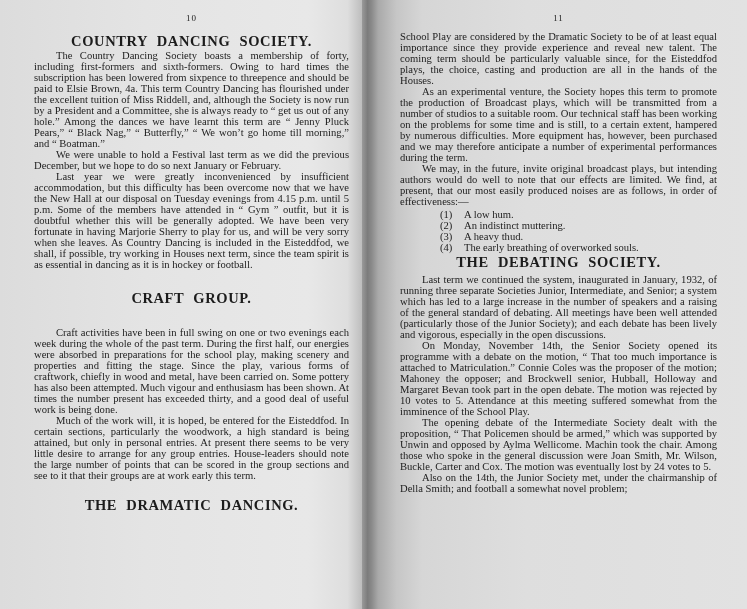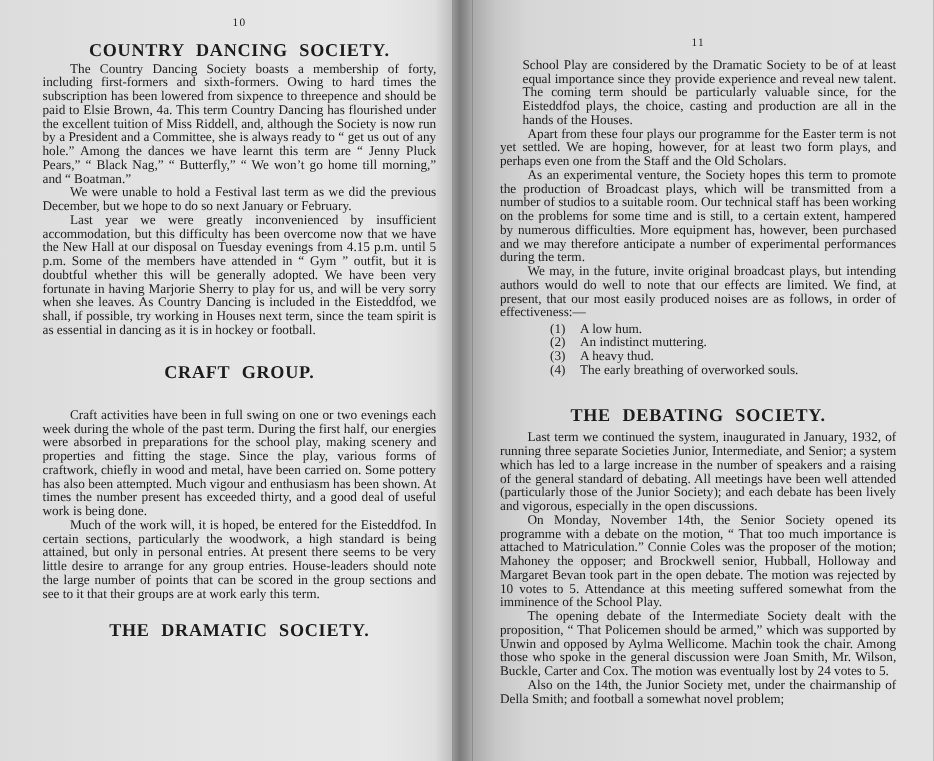--- a/index.html
+++ b/index.html
@@ -16,21 +16,21 @@
     background: linear-gradient(to right, #dcdcdc 0%, #e4e4e4 40%, #e8e8e8 85%, #dedede 96%, #bdbdbd 100%);
     padding: 0 16px 0 34px;
   }
   .gutter {
     width: 16px;
     background: linear-gradient(to right, #9a9a9a 0%, #7c7c7c 35%, #8a8a8a 60%, #a8a8a8 100%);
   }
   .page-right {
     width: 369px;
     background: linear-gradient(to right, #a9a9a9 0%, #c6c6c6 5%, #d6d6d6 12%, #dedede 40%, #e2e2e2 100%);
-    padding: 16px 0 0 22px;
+    padding: 0 0 0 22px;
   }
   .inner-left { width: 315px; }
   .inner-right { width: 317px; }
   .page-num {
     text-align: center; font-size: 9px; letter-spacing: 1px;
     margin-top: 12px; height: 12px; line-height: 12px;
   }
   .heading {
     text-align: center; font-weight: bold; font-size: 14.5px;
     letter-spacing: 0.6px; word-spacing: 5px;
@@ -40,53 +40,52 @@
     font-size: 10.6px; line-height: 11px; text-align: justify;
     margin: 0; text-indent: 22px;
   }
   .p.noindent { text-indent: 0; }
   .list { margin: 2px 0 0 40px; padding: 0; list-style: none; }
   .list li { font-size: 10.6px; line-height: 11px; display: flex; }
   .list .num { width: 24px; flex: none; }
   .h-country { margin-top: 8px; }
   .h-craft { margin-top: 19px; margin-bottom: 20px; }
   .h-dramatic { margin-top: 15px; margin-bottom: 2px; }
-  .h-debating { margin-top: 22px; margin-bottom: 3px; }
-  .right-first { margin-top: 7px; margin-left: 18px; }
+  .h-debating { margin-bottom: 3px; }
+  .right-first { margin-top: 7px; }
 </style>
 </head>
 <body>
 
 <div class="spread">
 
   <div class="page page-left">
     <div class="inner-left">
       <div class="page-num">10</div>
 
       <h2 class="heading h-country">COUNTRY DANCING SOCIETY.</h2>
       <p class="p">The Country Dancing Society boasts a membership of forty, including first-formers and sixth-formers. Owing to hard times the subscription has been lowered from sixpence to threepence and should be paid to Elsie Brown, 4a. This term Country Dancing has flourished under the excellent tuition of Miss Riddell, and, although the Society is now run by a President and a Committee, she is always ready to “ get us out of any hole.” Among the dances we have learnt this term are “ Jenny Pluck Pears,” “ Black Nag,” “ Butterfly,” “ We won’t go home till morning,” and “ Boatman.”</p>
       <p class="p">We were unable to hold a Festival last term as we did the previous December, but we hope to do so next January or February.</p>
       <p class="p">Last year we were greatly inconvenienced by insufficient accommodation, but this difficulty has been overcome now that we have the New Hall at our disposal on Tuesday evenings from 4.15 p.m. until 5 p.m. Some of the members have attended in “ Gym ” outfit, but it is doubtful whether this will be generally adopted. We have been very fortunate in having Marjorie Sherry to play for us, and will be very sorry when she leaves. As Country Dancing is included in the Eisteddfod, we shall, if possible, try working in Houses next term, since the team spirit is as essential in dancing as it is in hockey or football.</p>
 
       <h2 class="heading h-craft">CRAFT GROUP.</h2>
       <p class="p">Craft activities have been in full swing on one or two evenings each week during the whole of the past term. During the first half, our energies were absorbed in preparations for the school play, making scenery and properties and fitting the stage. Since the play, various forms of craftwork, chiefly in wood and metal, have been carried on. Some pottery has also been attempted. Much vigour and enthusiasm has been shown. At times the number present has exceeded thirty, and a good deal of useful work is being done.</p>
       <p class="p">Much of the work will, it is hoped, be entered for the Eisteddfod. In certain sections, particularly the woodwork, a high standard is being attained, but only in personal entries. At present there seems to be very little desire to arrange for any group entries. House-leaders should note the large number of points that can be scored in the group sections and see to it that their groups are at work early this term.</p>
 
-      <h2 class="heading h-dramatic">THE DRAMATIC SOCIETY.</h2>
+      <h2 class="heading h-dramatic">THE DRAMATIC DANCING.</h2>
     </div>
   </div>
 
   <div class="gutter"></div>
 
   <div class="page page-right">
     <div class="inner-right">
       <div class="page-num">11</div>
 
       <p class="p noindent right-first">School Play are considered by the Dramatic Society to be of at least equal importance since they provide experience and reveal new talent. The coming term should be particularly valuable since, for the Eisteddfod plays, the choice, casting and production are all in the hands of the Houses.</p>
-      <p class="p">Apart from these four plays our programme for the Easter term is not yet settled. We are hoping, however, for at least two form plays, and perhaps even one from the Staff and the Old Scholars.</p>
       <p class="p">As an experimental venture, the Society hopes this term to promote the production of Broadcast plays, which will be transmitted from a number of studios to a suitable room. Our technical staff has been working on the problems for some time and is still, to a certain extent, hampered by numerous difficulties. More equipment has, however, been purchased and we may therefore anticipate a number of experimental performances during the term.</p>
       <p class="p">We may, in the future, invite original broadcast plays, but intending authors would do well to note that our effects are limited. We find, at present, that our most easily produced noises are as follows, in order of effectiveness:—</p>
 
       <ul class="list">
         <li>
           <span class="num">(1)</span>
           <span>A low hum.</span>
         </li>
         <li>
           <span class="num">(2)</span>

